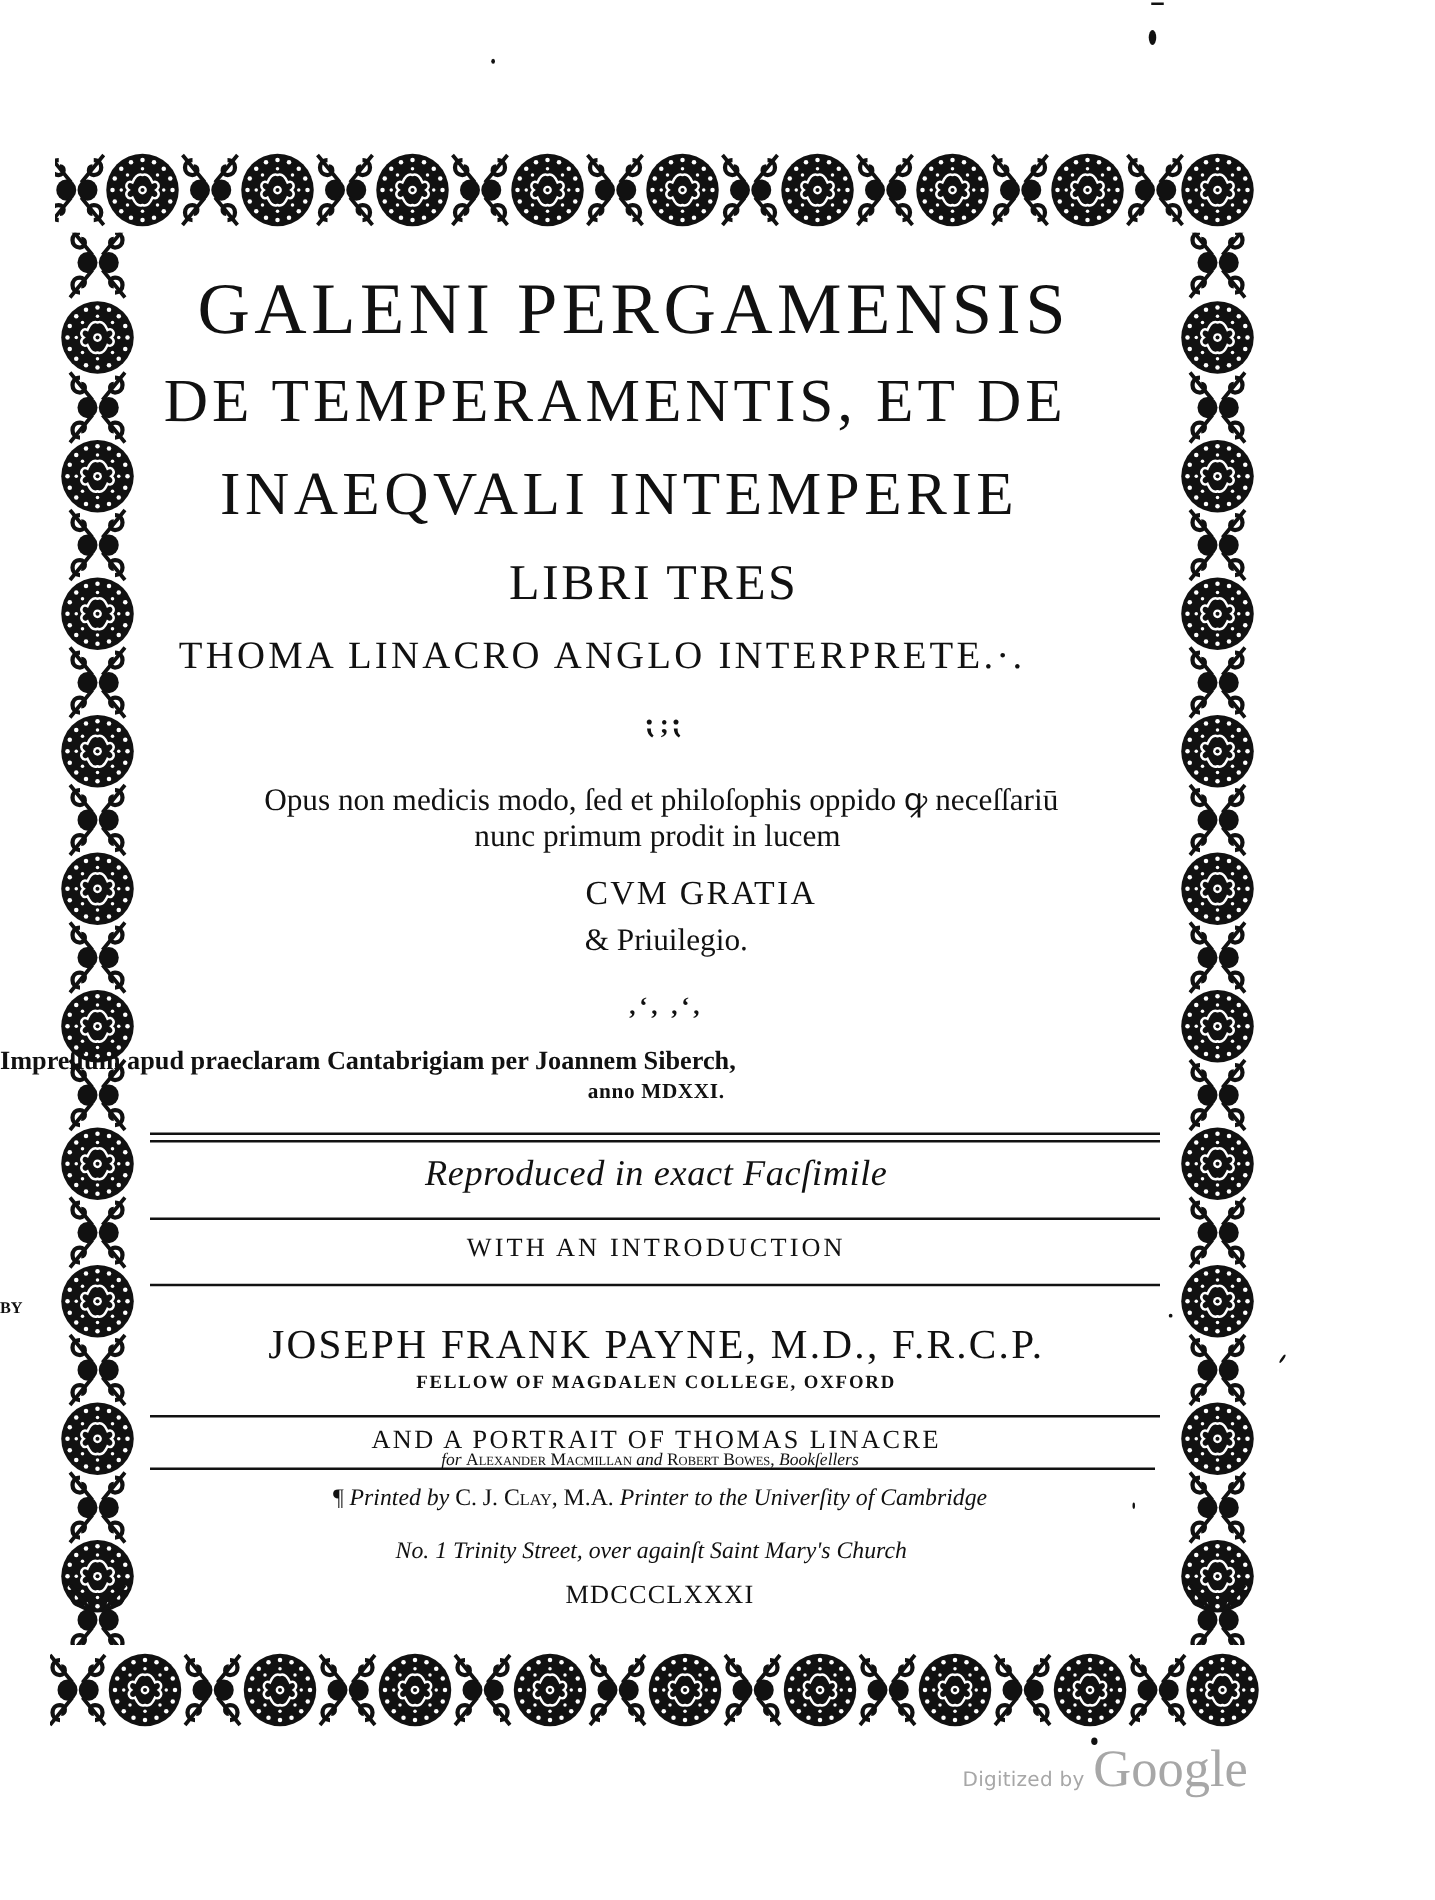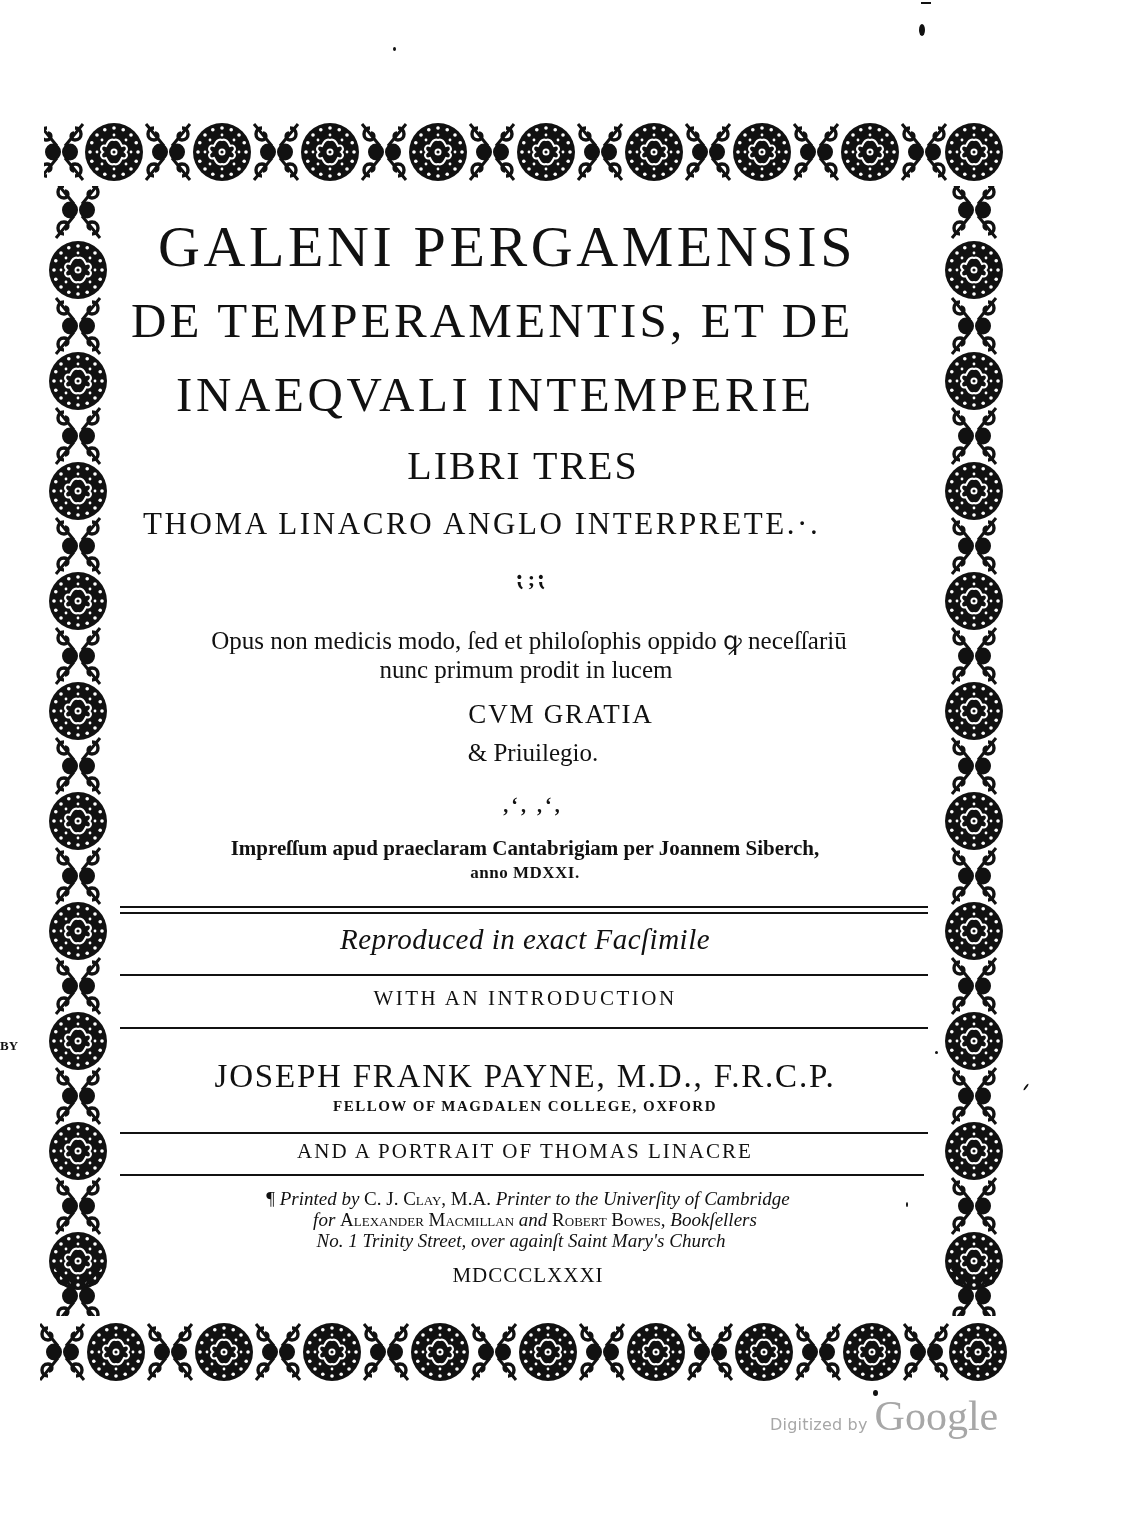--- a/index.html
+++ b/index.html
@@ -21,39 +21,39 @@
   .t3 { top: 370px; left: 176px; font-size: 49px; letter-spacing: 3.6px; }
   .t4 { top: 446px; left: 0; width: 1046px; text-align: center; font-size: 40px; letter-spacing: 2px; }
   .t5 { top: 508px; left: 143px; font-size: 31px; letter-spacing: 2.6px; }
   .orn1 { top: 568px; left: 0; width: 1066px; text-align: center; font-size: 22px; font-weight: bold; letter-spacing: 3px; }
 
   .opus { top: 628px; left: 0; width: 1058px; text-align: center; font-size: 25px; }
   .nunc { top: 657px; left: 0; width: 1052px; text-align: center; font-size: 25px; }
   .cvm { top: 701px; left: 0; width: 1066px; text-align: center; font-size: 27px; letter-spacing: 1.8px; padding-left: 28px; }
   .priv { top: 740px; left: 0; width: 1066px; text-align: center; font-size: 25px; }
   .orn2 { top: 795px; left: 0; width: 1066px; text-align: center; font-size: 20px; font-weight: bold; letter-spacing: 3px; }
-  .impr { top: 838px; left: 0; width: 1050px; text-align: center; font-size: 21px; font-weight: bold; }
+  .impr { top: 838px; left: 0; width: 1050px; text-align: left; font-size: 21px; font-weight: bold; }
   .anno { top: 864px; left: 0; width: 1050px; text-align: center; font-size: 17px; font-weight: bold; letter-spacing: 0.5px; }
 
   .rule { position: absolute; left: 120px; width: 808px; height: 2px; background: #111; }
   .r1 { top: 906px; }
   .r1b { top: 912px; }
   .r2 { top: 974px; }
   .r3 { top: 1027px; }
   .r4 { top: 1132px; }
   .r5 { top: 1174px; width: 804px; }
 
   .repro { top: 925px; left: 0; width: 1050px; text-align: center; font-size: 29px; font-style: italic; letter-spacing: 0.5px; }
   .intro { top: 988px; left: 0; width: 1050px; text-align: center; font-size: 21px; letter-spacing: 2.5px; }
   .by { top: 1039px; left: 0; width: 1050px; font-size: 13px; font-weight: bold; }
   .joseph { top: 1060px; left: 0; width: 1050px; text-align: center; font-size: 33px; letter-spacing: 1.8px; }
   .fellow { top: 1099px; left: 0; width: 1050px; text-align: center; font-size: 15px; font-weight: bold; letter-spacing: 1.5px; }
   .portrait { top: 1141px; left: 0; width: 1050px; text-align: center; font-size: 21px; letter-spacing: 2px; }
   .printed { top: 1189px; left: 0; width: 1056px; text-align: center; font-size: 19px; }
-  .forline { top: 1210px; left: 0; width: 1040px; text-align: center; font-size: 19px; padding-left: 15px; }
+  .forline { top: 1162px; left: 0; width: 1040px; text-align: center; font-size: 14px; }
   .noline { top: 1231px; left: 0; width: 1042px; text-align: center; font-size: 19px; }
   .year { top: 1265px; left: 0; width: 1056px; text-align: center; font-size: 21px; letter-spacing: 1px; }
   .it { font-style: italic; }
   .sc { font-variant: small-caps; }
 
   .google { position: absolute; left: 770px; top: 1392px; color: #a7a7a7; white-space: nowrap; }
   .google .dig { font-family: "DejaVu Sans", sans-serif; font-size: 16px; letter-spacing: 0.2px; vertical-align: baseline; }
   .google .g { font-family: "Liberation Serif", serif; font-size: 42px; margin-left: 3px; vertical-align: baseline; }
 
   .speck { position: absolute; background: #111; border-radius: 50%; }

